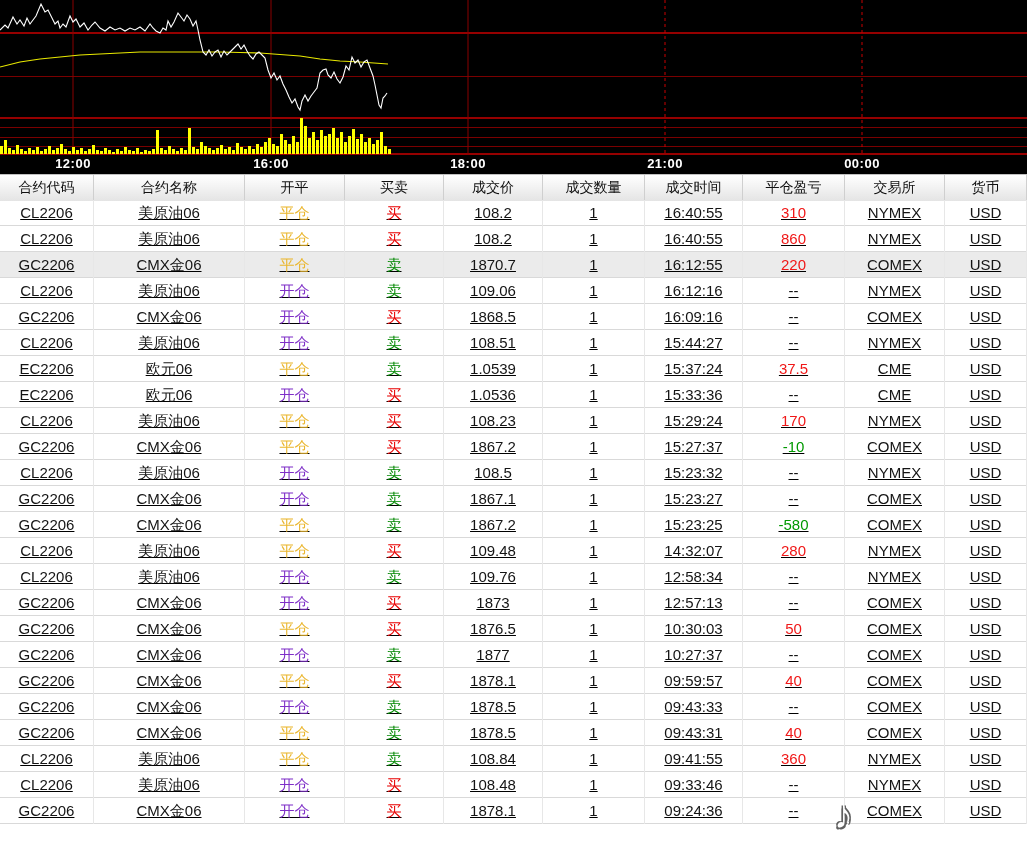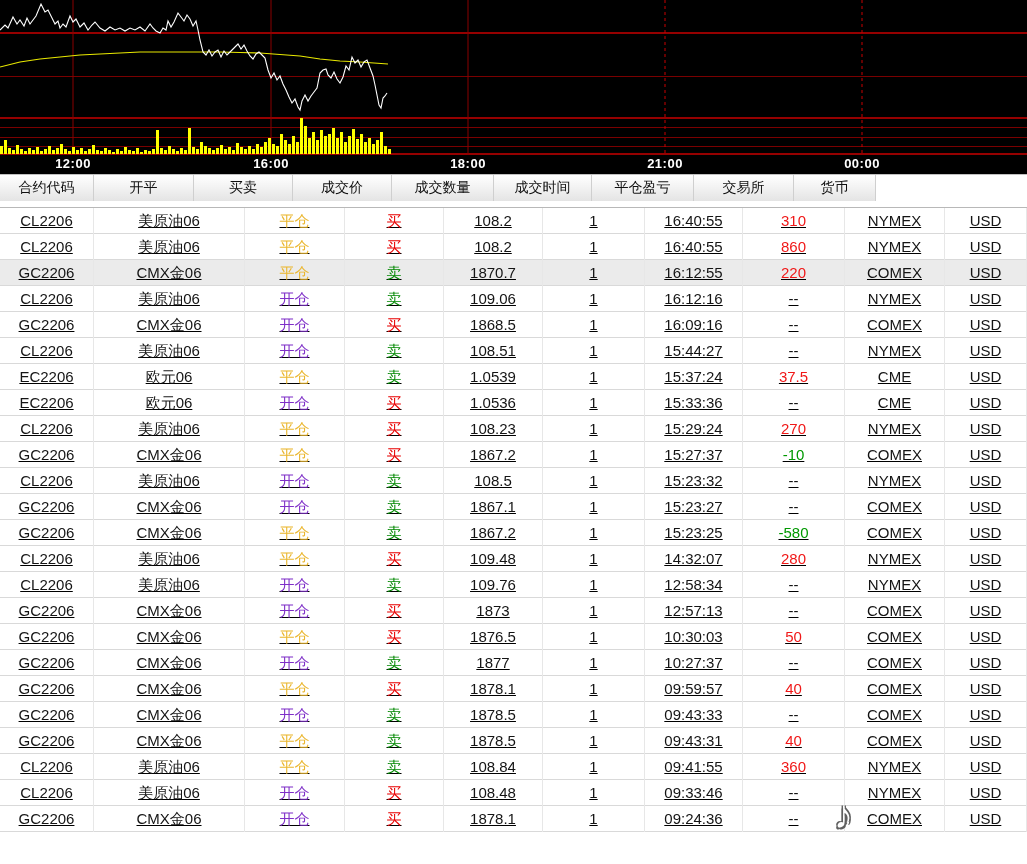--- a/index.html
+++ b/index.html
@@ -33,21 +33,21 @@
   }
   .tab{
     font-size:13px;color:#000;padding:2px 8px 2px 8px;
     border:1px solid #9a9a9a;border-bottom:none;
     background:#e4e4e4;margin-right:2px;cursor:default;
     border-radius:2px 2px 0 0;line-height:15px;
   }
   .tab.active{background:#ffffff;position:relative;top:1px;padding-bottom:3px;}
   
   .trades{width:1027px;}
-  .thead{display:flex;height:34px;box-sizing:border-box;
+  .thead{display:flex;height:26px;box-sizing:border-box;
     border-top:1px solid #c0c0c0;border-bottom:1px solid #b8b8b8;}
   .th{
     box-sizing:border-box;height:26px;line-height:24px;text-align:center;
     font-size:14px;color:#111;
     background:linear-gradient(#ffffff,#f3f3f3 45%,#e4e4e4);
     border-right:1px solid #cfcfcf;overflow:hidden;white-space:nowrap;
   }
   .tr{display:flex;height:26px;box-sizing:border-box;background:#fff;
     border-bottom:1px solid #d9d9d9;text-decoration:underline;}
   .tr.selected{background:#ebebeb;}
@@ -206,20 +206,21 @@
       <div class="time-label" style="left: 468px;">18:00</div>
       <div class="time-label" style="left: 665px;">21:00</div>
       <div class="time-label" style="left: 862px;">00:00</div>
     </div>
 
 
 
   <div class="trades">
     <div class="thead" id="thead">
         <div class="th" style="width: 94px;">合约代码</div>
+        <div class="th" style="width: 151px;">合约名称</div>
         <div class="th" style="width: 100px;">开平</div>
         <div class="th" style="width: 99px;">买卖</div>
         <div class="th" style="width: 99px;">成交价</div>
         <div class="th" style="width: 102px;">成交数量</div>
         <div class="th" style="width: 98px;">成交时间</div>
         <div class="th" style="width: 102px;">平仓盈亏</div>
         <div class="th" style="width: 100px;">交易所</div>
         <div class="th" style="width: 82px;">货币</div>
       </div>
     <div id="tbody">
@@ -320,21 +321,21 @@
           <div class="td" style="width: 82px;">USD</div>
         </div>
         <div class="tr">
           <div class="td" style="width: 94px;">CL2206</div>
           <div class="td" style="width: 151px;">美原油06</div>
           <div class="td c-close" style="width: 100px;">平仓</div>
           <div class="td c-buy" style="width: 99px;">买</div>
           <div class="td" style="width: 99px;">108.23</div>
           <div class="td" style="width: 102px;">1</div>
           <div class="td" style="width: 98px;">15:29:24</div>
-          <div class="td c-profit" style="width: 102px;">270</div>
+          <div class="td c-profit" style="width: 102px;">170</div>
           <div class="td" style="width: 100px;">NYMEX</div>
           <div class="td" style="width: 82px;">USD</div>
         </div>
         <div class="tr">
           <div class="td" style="width: 94px;">GC2206</div>
           <div class="td" style="width: 151px;">CMX金06</div>
           <div class="td c-close" style="width: 100px;">平仓</div>
           <div class="td c-buy" style="width: 99px;">买</div>
           <div class="td" style="width: 99px;">1867.2</div>
           <div class="td" style="width: 102px;">1</div>

